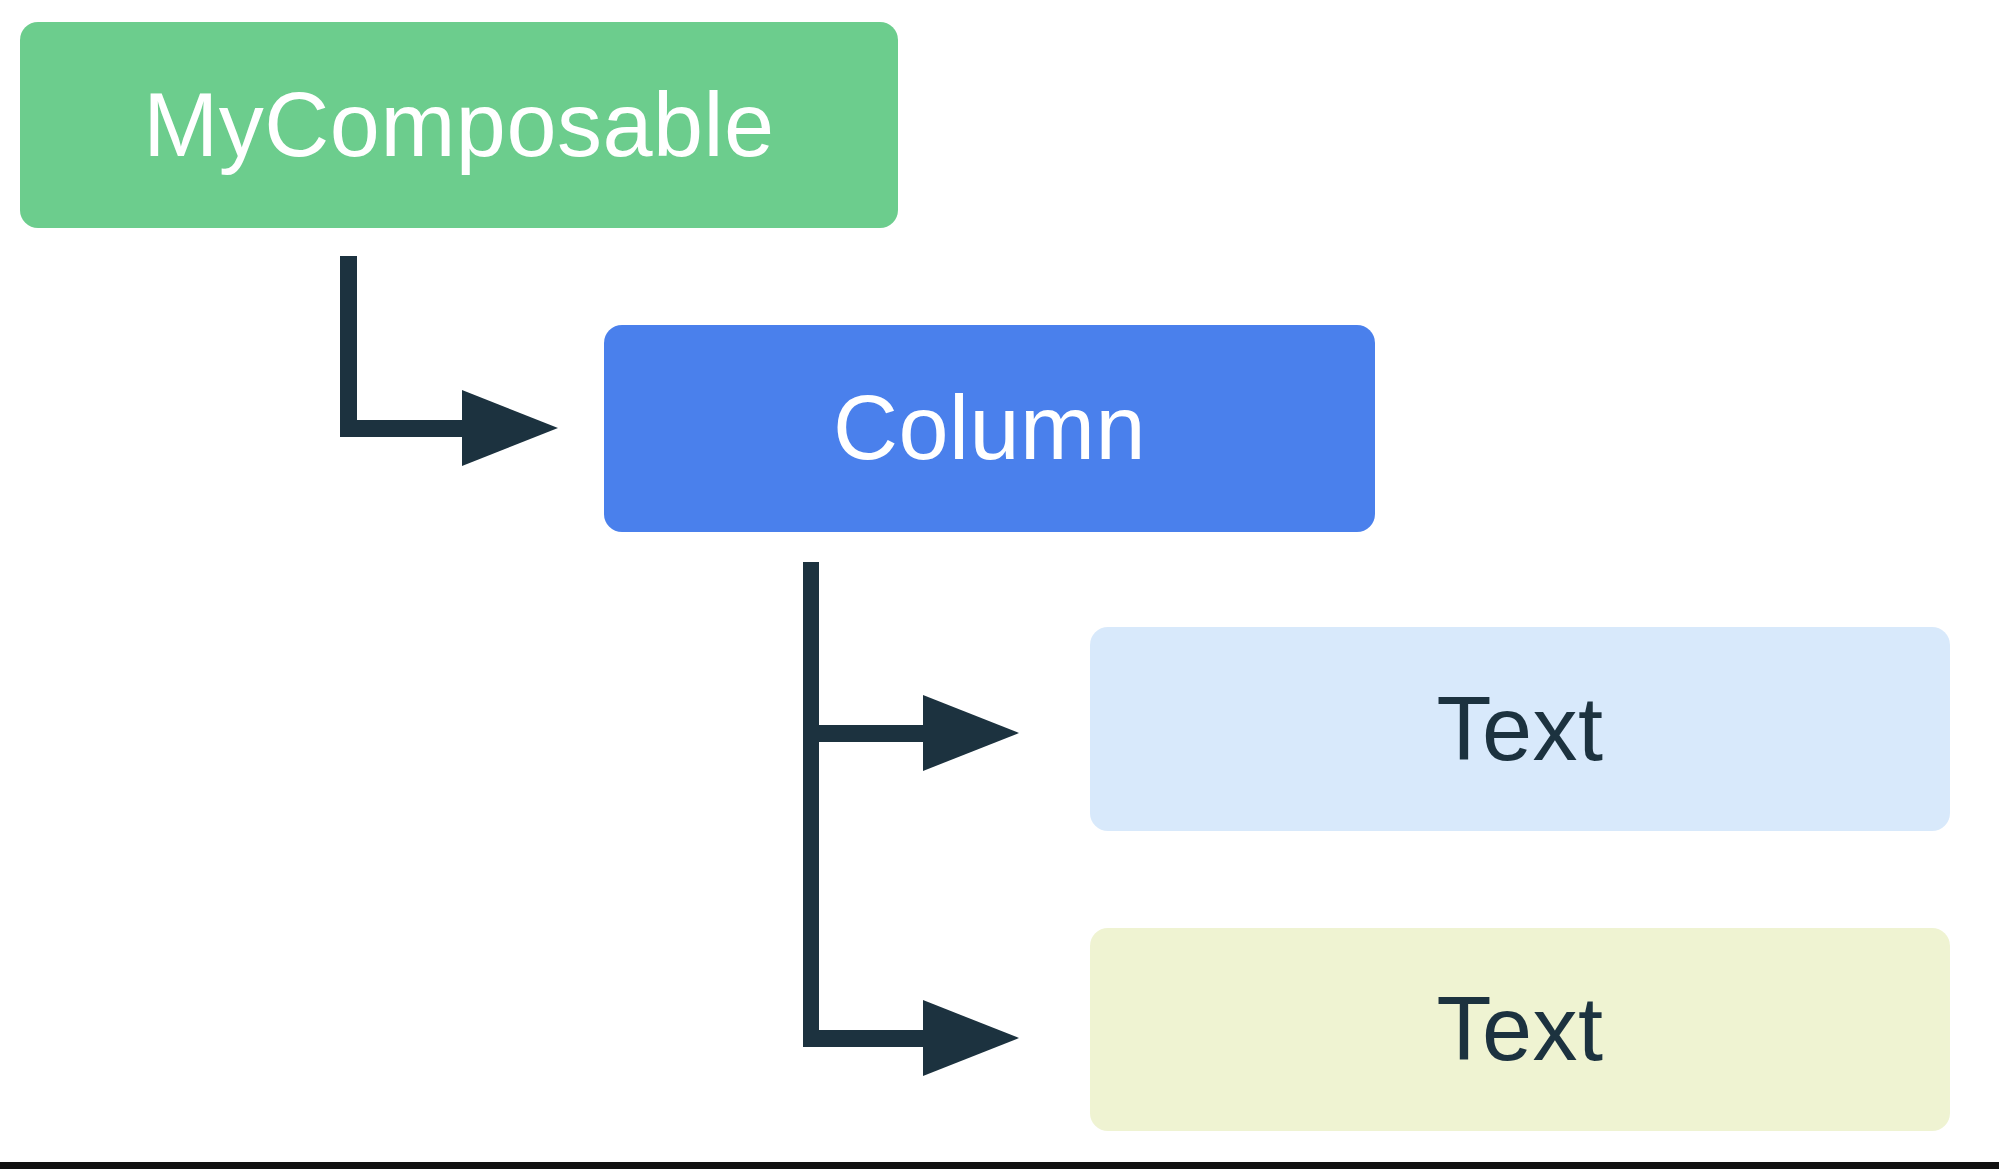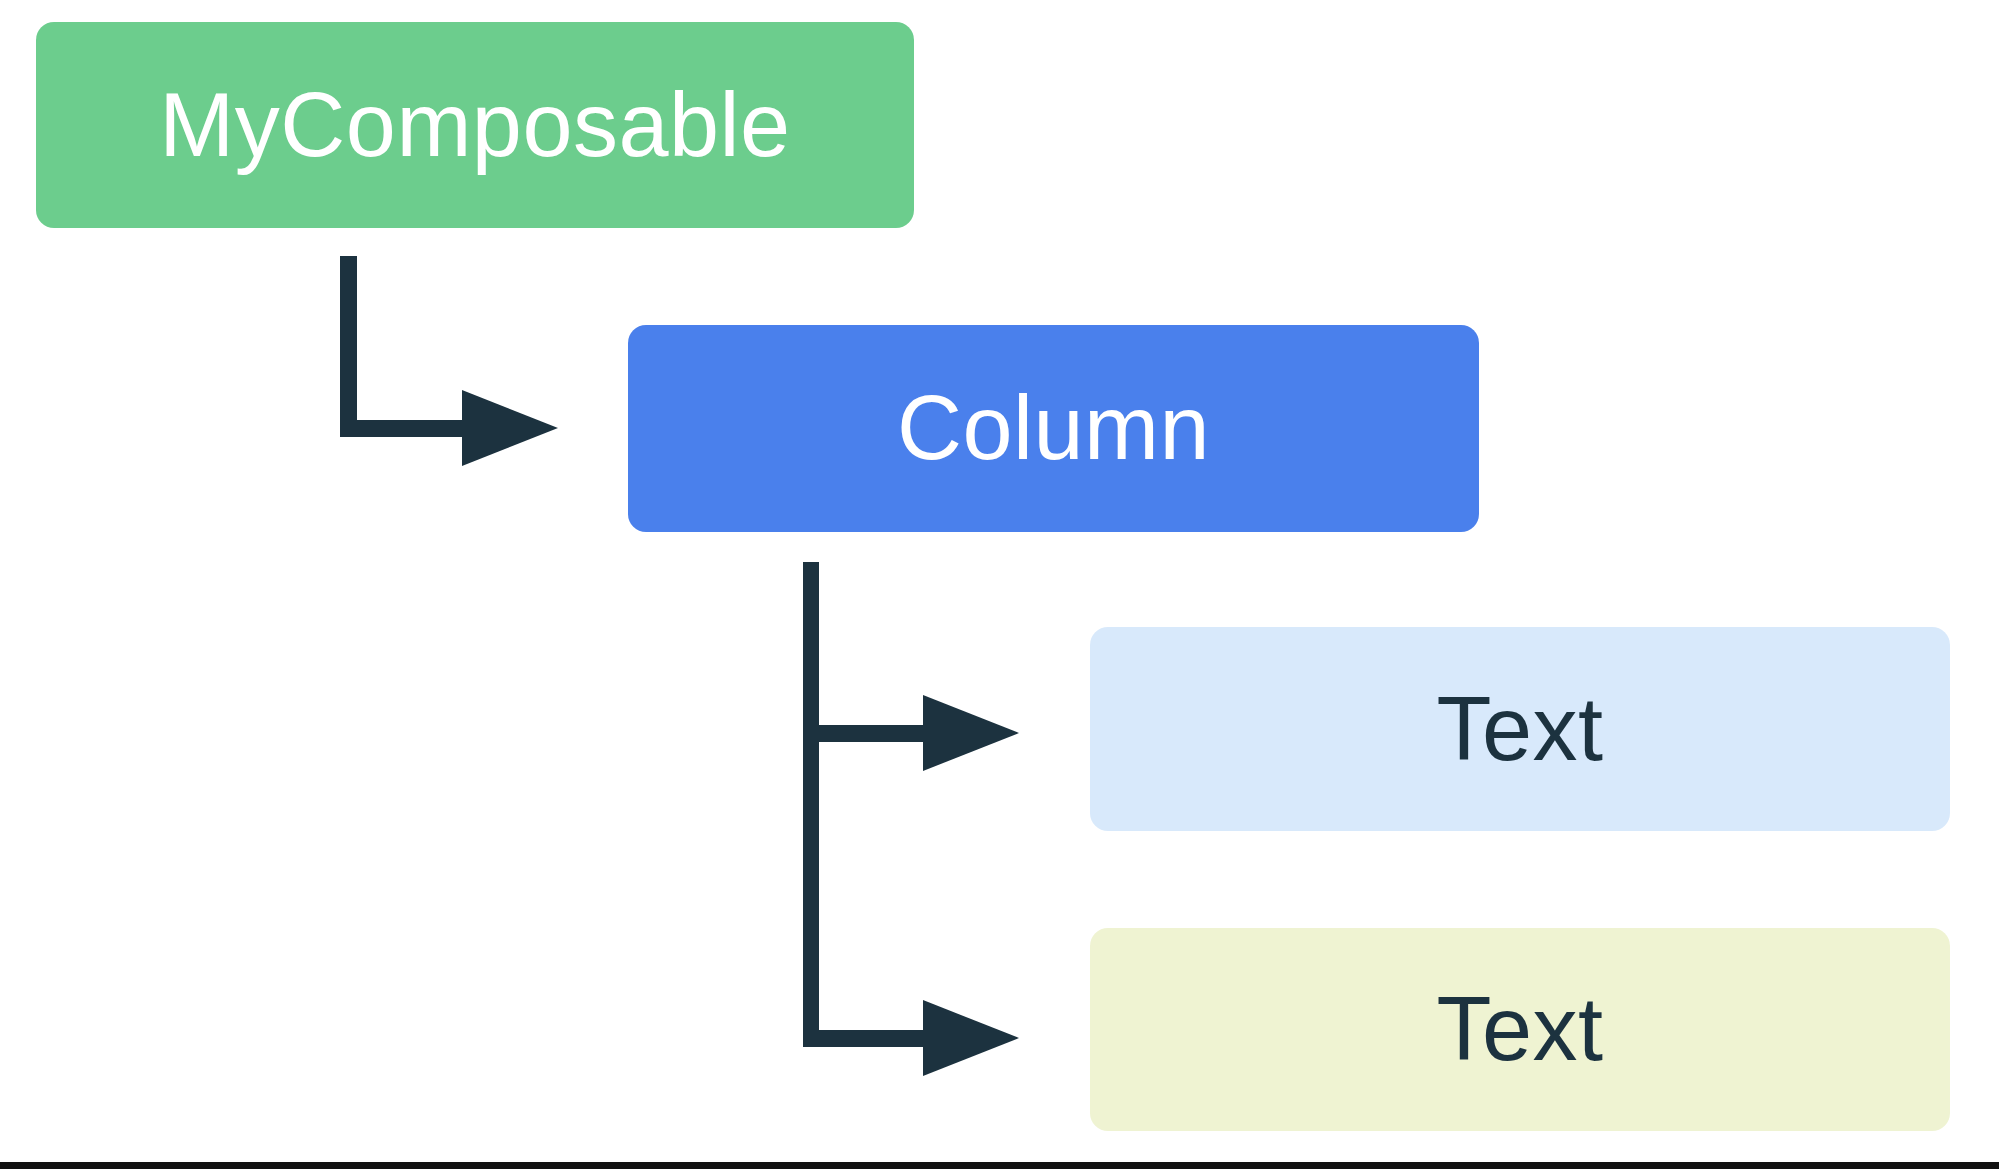--- a/index.html
+++ b/index.html
@@ -32,22 +32,22 @@
   .arrowhead {
     position: absolute;
     width: 0;
     height: 0;
     border-top: 38px solid transparent;
     border-bottom: 38px solid transparent;
     border-left-width: 96px;
     border-left-style: solid;
   }
   
-  #node-mycomposable { left: 36px;   top: 22px;  width: 878px; height: 206px; }
-  #node-column       { left: 628px;  top: 325px; width: 851px; height: 207px; justify-content: center; }
+  #node-mycomposable { left: 20px;   top: 22px;  width: 878px; height: 206px; }
+  #node-column       { left: 604px;  top: 325px; width: 771px; height: 207px; justify-content: center; }
   #node-text1        { left: 1090px; top: 627px; width: 860px; height: 204px; }
   #node-text2        { left: 1090px; top: 928px; width: 860px; height: 203px; }
   
   #c1-vline { left: 340px; top: 256px; width: 17px;  height: 181px; }
   #c1-hline { left: 340px; top: 420px; width: 122px; height: 17px;  }
   #c1-head  { left: 462px; top: 390px; }
   
   #c2-vline  { left: 803px; top: 562px;  width: 16px;  height: 485px; }
   #c2-hline1 { left: 803px; top: 725px;  width: 120px; height: 17px;  }
   #c2-head1  { left: 923px; top: 695px;  }

